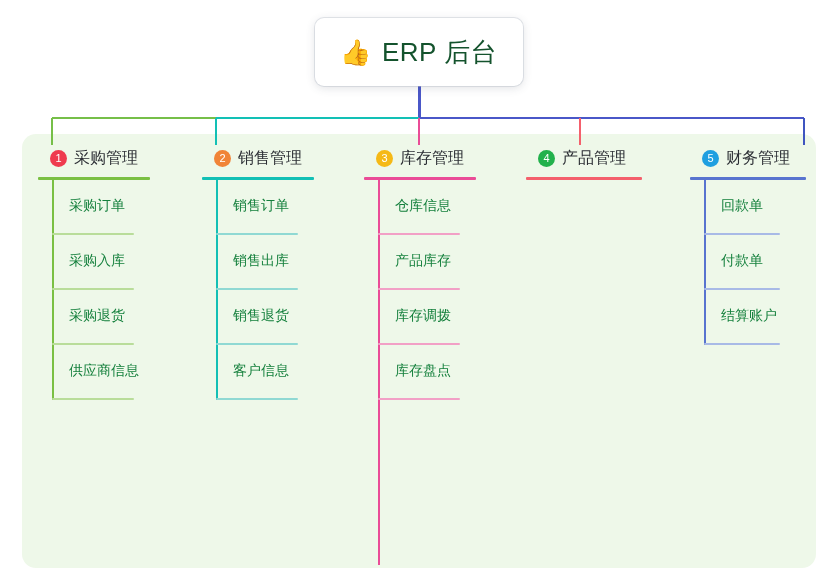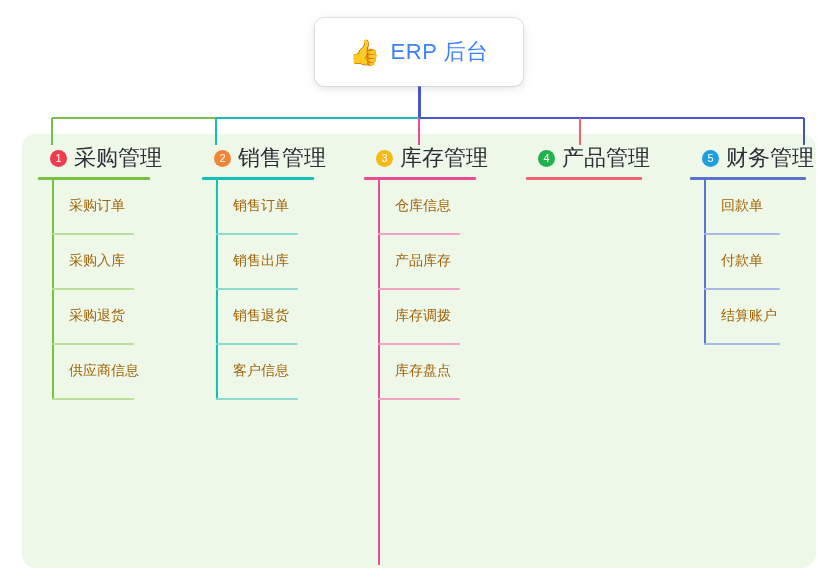--- a/index.html
+++ b/index.html
@@ -37,24 +37,24 @@
     justify-content: center;
     gap: 10px;
     box-sizing: border-box;
   }
   .root-emoji {
     font-size: 25px;
     line-height: 1;
     color: #f2b43a;
   }
   .root-title {
-    font-size: 22px;
+    font-size: 26px;
     font-weight: 400;
     letter-spacing: 0.5px;
-    color: #3b82f6;
+    color: #14532d;
     white-space: nowrap;
   }
 
   
   .board {
     position: absolute;
     left: 22px;
     top: 134px;
     width: 794px;
     height: 434px;
@@ -90,21 +90,21 @@
     height: 17px;
     border-radius: 50%;
     color: #ffffff;
     font-size: 11px;
     line-height: 17px;
     text-align: center;
     font-weight: 400;
     flex: none;
   }
   .col-name {
-    font-size: 22px;
+    font-size: 16px;
     color: #2c2f35;
     white-space: nowrap;
     text-align: center;
   }
   .head-rule {
     height: 3px;
     border-radius: 1px;
     margin-top: 7px;
   }
 
@@ -121,21 +121,21 @@
   .leaf {
     position: relative;
     height: 55px;
     box-sizing: border-box;
   }
   .leaf-text {
     position: absolute;
     left: 31px;
     top: 17px;
     font-size: 14px;
-    color: #a16207;
+    color: #15803d;
     white-space: nowrap;
   }
   .leaf-rule {
     position: absolute;
     left: 14px;
     bottom: 0;
     height: 2px;
     border-radius: 1px;
   }
 </style>

